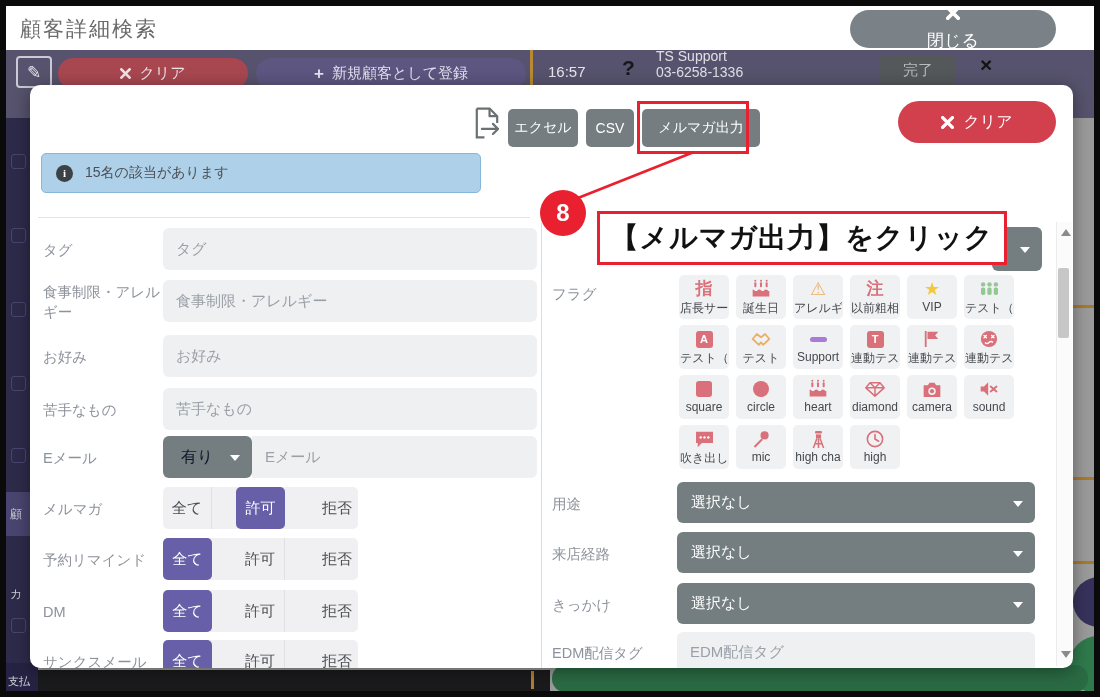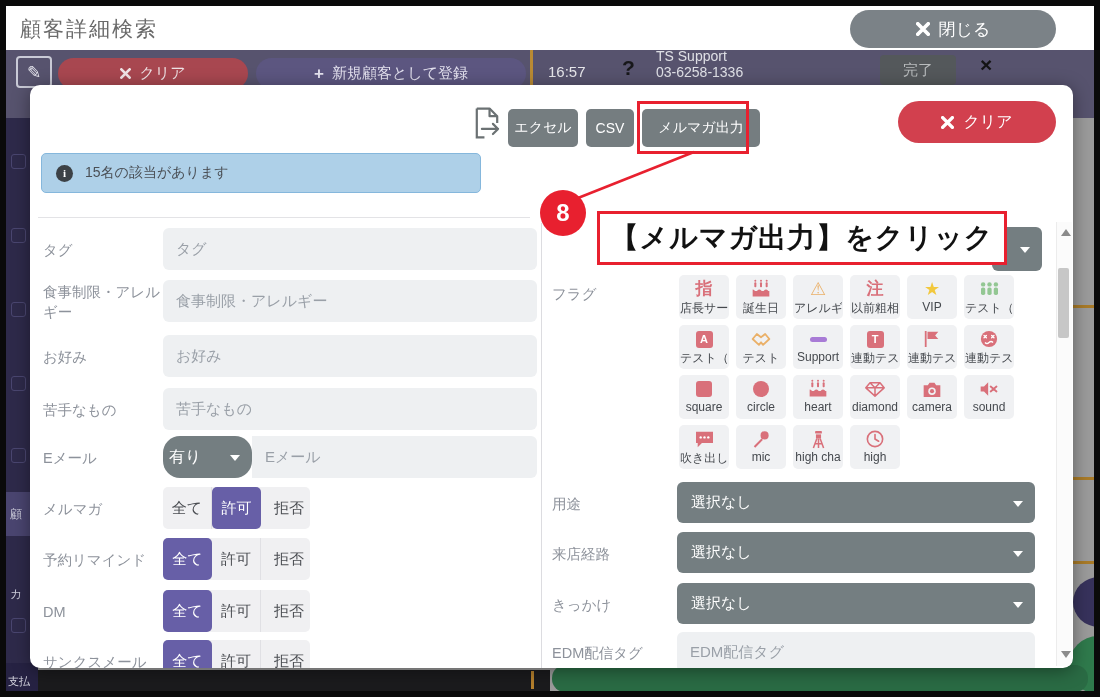--- a/index.html
+++ b/index.html
@@ -5,21 +5,21 @@
   html,body{margin:0;padding:0;background:#444;}
   *{box-sizing:border-box;font-family:"Liberation Sans","DejaVu Sans",sans-serif;}
   .stage{position:relative;width:1100px;height:697px;background:#9b9b9b;overflow:hidden;margin:0 auto;}
   .frame{position:absolute;inset:0;border:6px solid #0a0a0a;z-index:60;pointer-events:none;}
 
   
   .bg-gray{position:absolute;left:6px;top:48px;right:6px;bottom:6px;background:#9b9b9b;}
   .header{position:absolute;left:6px;top:6px;right:6px;height:44px;background:#ffffff;z-index:6;}
   .page-title{position:absolute;left:14px;top:9px;font-size:21px;color:#6a6a6a;letter-spacing:2px;}
   .close-pill{position:absolute;right:38px;top:4px;width:206px;height:38px;background:#7b8287;border-radius:19px;color:#fff;
-    display:flex;align-items:center;justify-content:center;gap:9px;font-size:17px;cursor:pointer;}
+    display:flex;align-items:center;justify-content:center;gap:9px;font-size:17px;cursor:pointer;flex-direction:column;}
   .toolbar{position:absolute;left:6px;top:48px;right:6px;height:70px;background:#57536e;z-index:2;}
   .tb-editbox{position:absolute;left:10px;top:8px;width:36px;height:32px;border:2px solid #c9cad6;border-radius:4px;color:#e6e6ee;
     display:flex;align-items:center;justify-content:center;font-size:17px;}
   .tb-clear{position:absolute;left:52px;top:10px;width:190px;height:31px;background:#a84750;border-radius:16px;color:#efe3e5;
     display:flex;align-items:center;justify-content:center;gap:8px;font-size:15px;}
   .tb-register{position:absolute;left:250px;top:10px;width:270px;height:31px;background:#5c5680;border-radius:16px;color:#e3e1ee;
     display:flex;align-items:center;justify-content:center;gap:8px;font-size:15px;}
   .tb-orange{position:absolute;left:524px;top:0;width:3px;height:70px;background:#b98a33;}
   .tb-time{position:absolute;left:542px;top:15px;color:#e6e6ea;font-size:15px;}
   .tb-help{position:absolute;left:616px;top:8px;color:#17171a;font-size:21px;font-weight:bold;}
@@ -58,24 +58,24 @@
   .info-ic{width:17px;height:17px;border-radius:50%;background:#3c4146;color:#fff;font-size:11px;font-weight:bold;
     display:flex;align-items:center;justify-content:center;font-family:"Liberation Serif",serif;}
   .m-hr{position:absolute;left:8px;top:132px;width:492px;height:1px;background:#e3e3e6;}
   .m-vline{position:absolute;left:511px;top:138px;bottom:0;width:1px;background:#dcdce0;}
 
   .flabel{position:absolute;left:13px;width:118px;color:#8d929b;font-size:14.5px;line-height:20px;}
   .rlabel{position:absolute;left:522px;width:122px;color:#8d929b;font-size:14.5px;}
   .tinput{position:absolute;left:133px;width:374px;height:42px;background:#eef0f2;border-radius:6px;
     display:flex;align-items:center;padding:0 13px;cursor:text;}
   .ph{color:#9aa0a8;font-size:15px;}
-  .ddark{background:#747e81;border-radius:17px;color:#ffffff;display:flex;align-items:center;padding:0 6px;cursor:pointer;position:absolute;}
+  .ddark{background:#747e81;border-radius:6px;color:#0f172a;display:flex;align-items:center;padding:0 18px;cursor:pointer;position:absolute;}
   .caret{position:absolute;right:12px;top:50%;margin-top:-2px;width:0;height:0;border-left:5px solid transparent;
     border-right:5px solid transparent;border-top:6px solid #fff;}
-  .seg{position:absolute;left:133px;height:42px;background:#f0f0f2;border-radius:5px;display:flex;}
+  .seg{position:absolute;left:133px;height:42px;background:#f0f0f2;border-radius:5px;display:flex;gap:24px;}
   .seg-opt{width:49px;display:flex;align-items:center;justify-content:center;font-size:15px;color:#4a4d52;cursor:pointer;
     border-right:1px solid #e0e0e4;}
   .seg-opt:last-child{border-right:none;padding-left:7px;}
   .seg-opt.selected{background:#675fa7;color:#fff;border-radius:5px;border-right:none;}
 
   .flags{position:absolute;left:649px;top:190px;width:345px;display:grid;grid-template-columns:repeat(6,50px);gap:6px 7px;}
   .flag-tile{width:50px;height:44px;background:#f0f1f3;border-radius:5px;overflow:hidden;cursor:pointer;
     display:flex;flex-direction:column;align-items:center;justify-content:flex-start;padding-top:3px;}
   .flag-ic{height:22px;display:flex;align-items:center;justify-content:center;}
   .flag-lb{font-size:12px;color:#45494e;white-space:nowrap;max-width:48px;overflow:hidden;}

